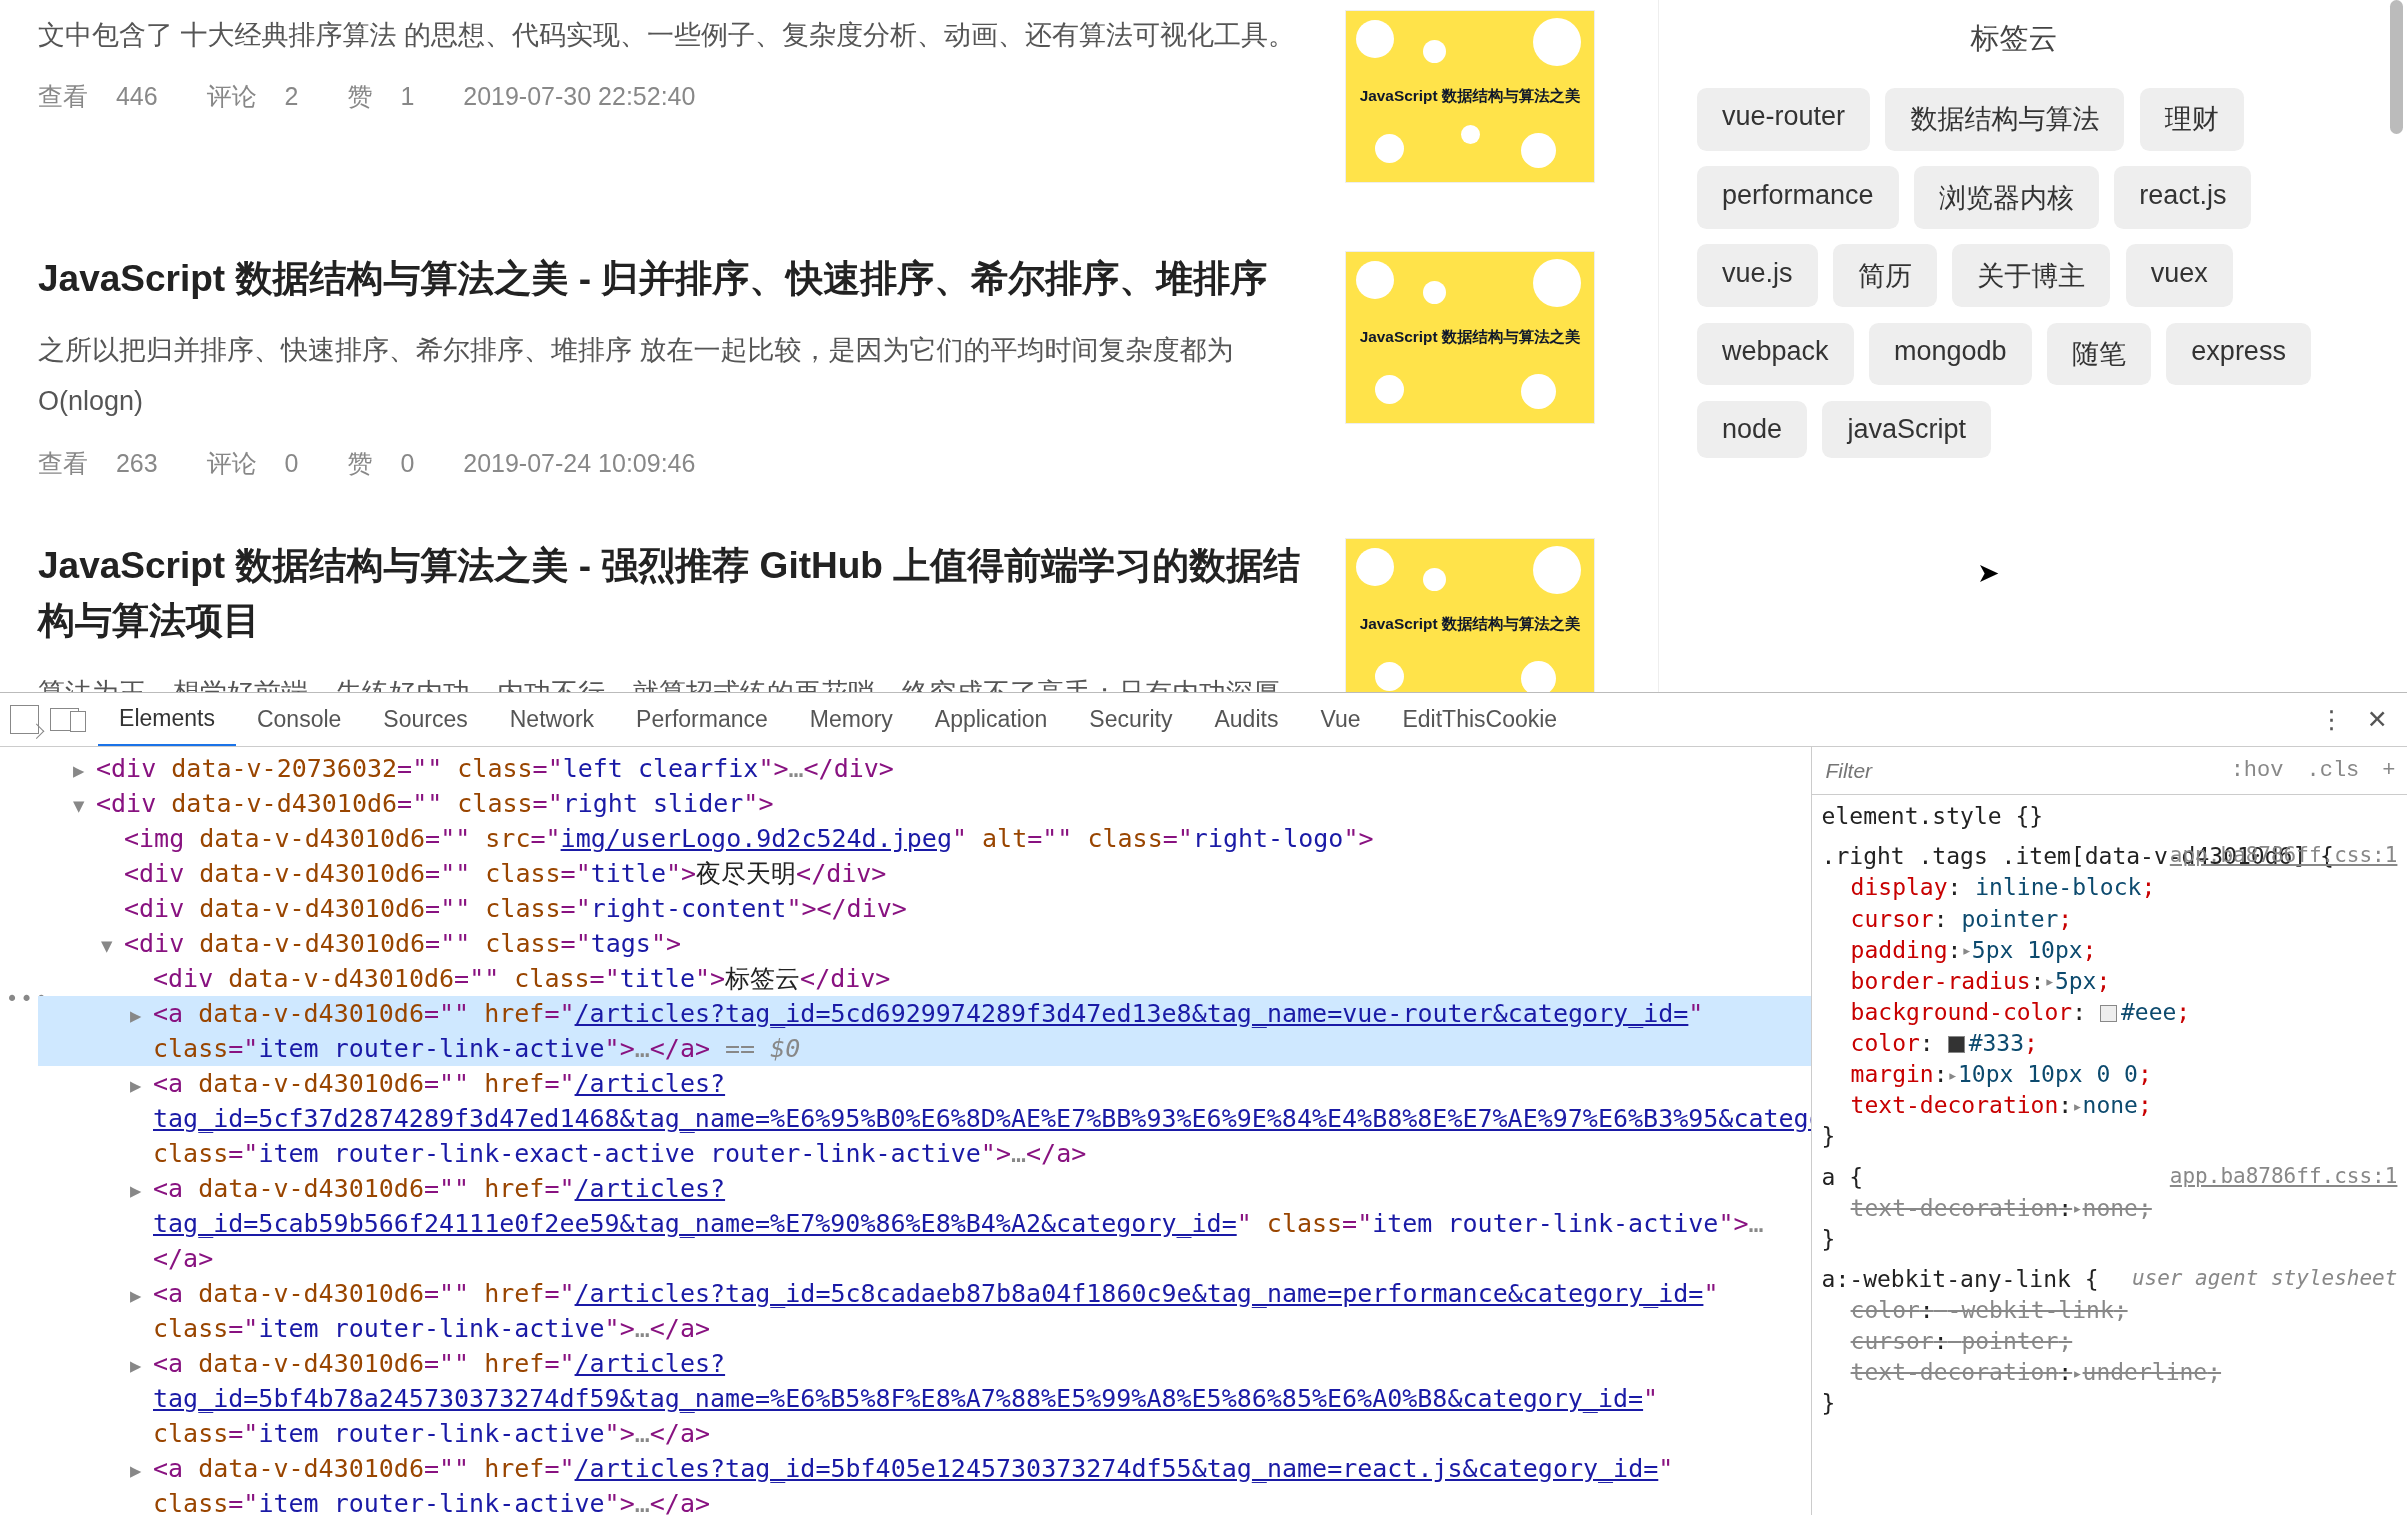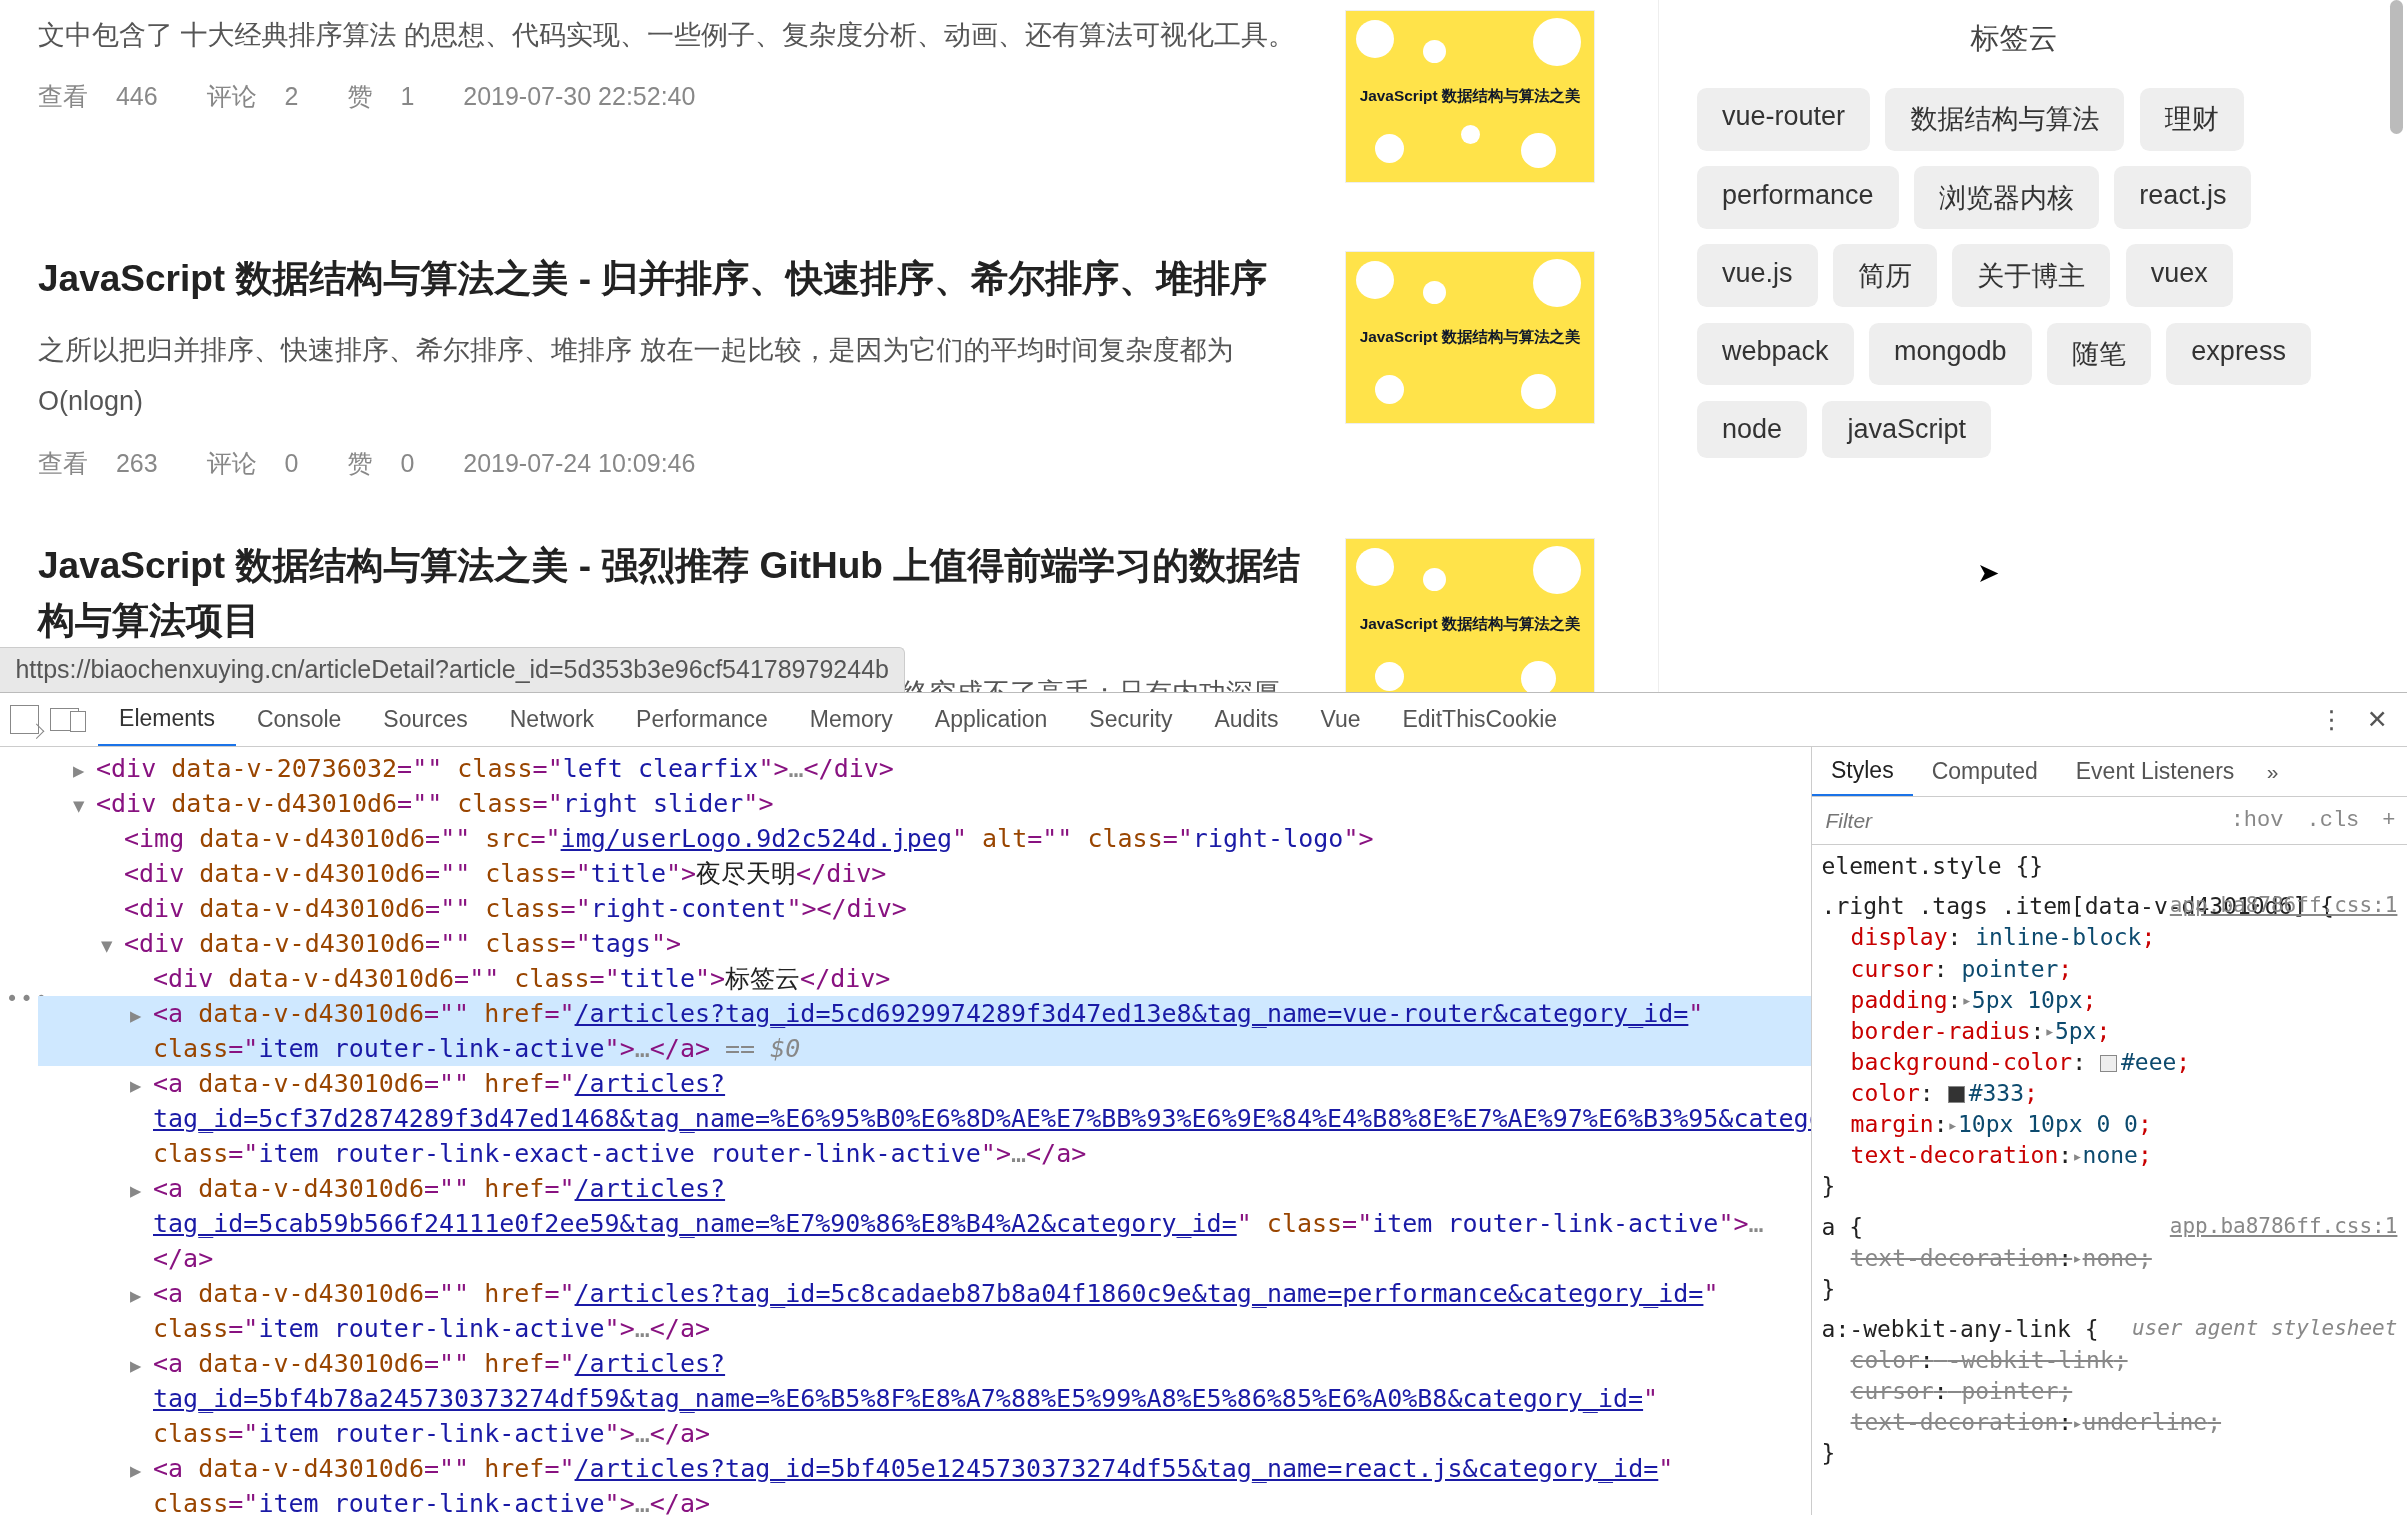--- a/index.html
+++ b/index.html
@@ -165,21 +165,20 @@
           <a class="tag-item">mongodb</a>
           <a class="tag-item">随笔</a>
           <a class="tag-item">express</a>
           <a class="tag-item">node</a>
           <a class="tag-item">javaScript</a>
         </div>
     </div>
 
     <span class="cursor-arrow" style="left:1977px; top:557px;">➤</span>
 
-    <div class="status-url">https://biaochenxuying.cn/articleDetail?article_id=5d353b3e96cf54178979244b</div>
   </div>
 
   <div class="devtools">
     <div class="dt-tabs">
       <span class="picker"></span>
       <span class="devicetoggle"></span>
       <div id="dt-tabs-holder" style="display:flex;height:100%">
           <div class="dt-tab active">Elements</div>
           <div class="dt-tab">Console</div>
           <div class="dt-tab">Sources</div>
@@ -209,26 +208,20 @@
           <div class="dom-line" style="padding-left: 115px;"><span><span class="punct">&lt;</span><span class="tagc">div</span> <span class="attrn">data-v-d43010d6</span><span class="punct">=</span><span class="punct">"</span><span class="attrv"></span><span class="punct">"</span> <span class="attrn">class</span><span class="punct">=</span><span class="punct">"</span><span class="attrv">title</span><span class="punct">"</span><span class="punct">&gt;</span><span class="txt">标签云</span><span class="punct">&lt;/</span><span class="tagc">div</span><span class="punct">&gt;</span></span></div>
           <div class="dom-line sel sel-after" style="padding-left: 115px;"><span class="arrow" style="left: 92px;">▶</span><span><span class="punct">&lt;</span><span class="tagc">a</span> <span class="attrn">data-v-d43010d6</span><span class="punct">=</span><span class="punct">"</span><span class="attrv"></span><span class="punct">"</span> <span class="attrn">href</span><span class="punct">=</span><span class="punct">"</span><span class="attrv link">/articles?tag_id=5cd6929974289f3d47ed13e8&amp;tag_name=vue-router&amp;category_id=</span><span class="punct">"</span> <span class="attrn">class</span><span class="punct">=</span><span class="punct">"</span><span class="attrv">item router-link-active</span><span class="punct">"</span><span class="punct">&gt;</span><span class="ellipsis">…</span><span class="punct">&lt;/</span><span class="tagc">a</span><span class="punct">&gt;</span></span></div>
           <div class="dom-line" style="padding-left: 115px;"><span class="arrow" style="left: 92px;">▶</span><span><span class="punct">&lt;</span><span class="tagc">a</span> <span class="attrn">data-v-d43010d6</span><span class="punct">=</span><span class="punct">"</span><span class="attrv"></span><span class="punct">"</span> <span class="attrn">href</span><span class="punct">=</span><span class="punct">"</span><span class="attrv link">/articles?tag_id=5cf37d2874289f3d47ed1468&amp;tag_name=%E6%95%B0%E6%8D%AE%E7%BB%93%E6%9E%84%E4%B8%8E%E7%AE%97%E6%B3%95&amp;category_id=</span> <span class="attrn">class</span><span class="punct">=</span><span class="punct">"</span><span class="attrv">item router-link-exact-active router-link-active</span><span class="punct">"</span><span class="punct">&gt;</span><span class="ellipsis">…</span><span class="punct">&lt;/</span><span class="tagc">a</span><span class="punct">&gt;</span></span></div>
           <div class="dom-line" style="padding-left: 115px;"><span class="arrow" style="left: 92px;">▶</span><span><span class="punct">&lt;</span><span class="tagc">a</span> <span class="attrn">data-v-d43010d6</span><span class="punct">=</span><span class="punct">"</span><span class="attrv"></span><span class="punct">"</span> <span class="attrn">href</span><span class="punct">=</span><span class="punct">"</span><span class="attrv link">/articles?tag_id=5cab59b566f24111e0f2ee59&amp;tag_name=%E7%90%86%E8%B4%A2&amp;category_id=</span><span class="punct">"</span> <span class="attrn">class</span><span class="punct">=</span><span class="punct">"</span><span class="attrv">item router-link-active</span><span class="punct">"</span><span class="punct">&gt;</span><span class="ellipsis">…</span><span class="punct">&lt;/</span><span class="tagc">a</span><span class="punct">&gt;</span></span></div>
           <div class="dom-line" style="padding-left: 115px;"><span class="arrow" style="left: 92px;">▶</span><span><span class="punct">&lt;</span><span class="tagc">a</span> <span class="attrn">data-v-d43010d6</span><span class="punct">=</span><span class="punct">"</span><span class="attrv"></span><span class="punct">"</span> <span class="attrn">href</span><span class="punct">=</span><span class="punct">"</span><span class="attrv link">/articles?tag_id=5c8cadaeb87b8a04f1860c9e&amp;tag_name=performance&amp;category_id=</span><span class="punct">"</span> <span class="attrn">class</span><span class="punct">=</span><span class="punct">"</span><span class="attrv">item router-link-active</span><span class="punct">"</span><span class="punct">&gt;</span><span class="ellipsis">…</span><span class="punct">&lt;/</span><span class="tagc">a</span><span class="punct">&gt;</span></span></div>
           <div class="dom-line" style="padding-left: 115px;"><span class="arrow" style="left: 92px;">▶</span><span><span class="punct">&lt;</span><span class="tagc">a</span> <span class="attrn">data-v-d43010d6</span><span class="punct">=</span><span class="punct">"</span><span class="attrv"></span><span class="punct">"</span> <span class="attrn">href</span><span class="punct">=</span><span class="punct">"</span><span class="attrv link">/articles?tag_id=5bf4b78a245730373274df59&amp;tag_name=%E6%B5%8F%E8%A7%88%E5%99%A8%E5%86%85%E6%A0%B8&amp;category_id=</span><span class="punct">"</span> <span class="attrn">class</span><span class="punct">=</span><span class="punct">"</span><span class="attrv">item router-link-active</span><span class="punct">"</span><span class="punct">&gt;</span><span class="ellipsis">…</span><span class="punct">&lt;/</span><span class="tagc">a</span><span class="punct">&gt;</span></span></div>
           <div class="dom-line" style="padding-left: 115px;"><span class="arrow" style="left: 92px;">▶</span><span><span class="punct">&lt;</span><span class="tagc">a</span> <span class="attrn">data-v-d43010d6</span><span class="punct">=</span><span class="punct">"</span><span class="attrv"></span><span class="punct">"</span> <span class="attrn">href</span><span class="punct">=</span><span class="punct">"</span><span class="attrv link">/articles?tag_id=5bf405e1245730373274df55&amp;tag_name=react.js&amp;category_id=</span><span class="punct">"</span> <span class="attrn">class</span><span class="punct">=</span><span class="punct">"</span><span class="attrv">item router-link-active</span><span class="punct">"</span><span class="punct">&gt;</span><span class="ellipsis">…</span><span class="punct">&lt;/</span><span class="tagc">a</span><span class="punct">&gt;</span></span></div>
         </div>
 
       <div class="styles-pane">
-        <div class="sp-tabs" id="sp-tabs">
-            <div class="sp-tab active">Styles</div>
-            <div class="sp-tab">Computed</div>
-            <div class="sp-tab">Event Listeners</div>
-            <span class="chev">»</span>
-          </div>
         <div class="sp-filter">
           <input placeholder="Filter" style="">
           <span class="tool">:hov</span>
           <span class="tool">.cls</span>
           <span class="tool">+</span>
         </div>
         <div class="sp-rules" id="sp-rules">
             <div class="rule"><span class="sel-txt">element.style</span> <span class="brace">{</span><span class="brace">}</span></div>
             <div class="rule"><span class="src">app.ba8786ff.css:1</span><span class="sel-txt">.right .tags .item[data-v-d43010d6]</span> <span class="brace">{</span><span class="prop"><span class="pname">display</span><span class="colon">:</span> <span class="pval">inline-block</span>;</span><span class="prop"><span class="pname">cursor</span><span class="colon">:</span> <span class="pval">pointer</span>;</span><span class="prop"><span class="pname">padding</span><span class="colon">:</span><span class="tri">▸</span><span class="pval">5px 10px</span>;</span><span class="prop"><span class="pname">border-radius</span><span class="colon">:</span><span class="tri">▸</span><span class="pval">5px</span>;</span><span class="prop"><span class="pname">background-color</span><span class="colon">:</span> <span class="swatch" style="background:#eee"></span><span class="pval">#eee</span>;</span><span class="prop"><span class="pname">color</span><span class="colon">:</span> <span class="swatch" style="background:#333"></span><span class="pval">#333</span>;</span><span class="prop"><span class="pname">margin</span><span class="colon">:</span><span class="tri">▸</span><span class="pval">10px 10px 0 0</span>;</span><span class="prop"><span class="pname">text-decoration</span><span class="colon">:</span><span class="tri">▸</span><span class="pval">none</span>;</span><span class="brace">}</span></div>
             <div class="rule"><span class="src">app.ba8786ff.css:1</span><span class="sel-txt">a</span> <span class="brace">{</span><span class="prop strike"><span class="pname">text-decoration</span><span class="colon">:</span><span class="tri">▸</span><span class="pval">none</span>;</span><span class="brace">}</span></div>

